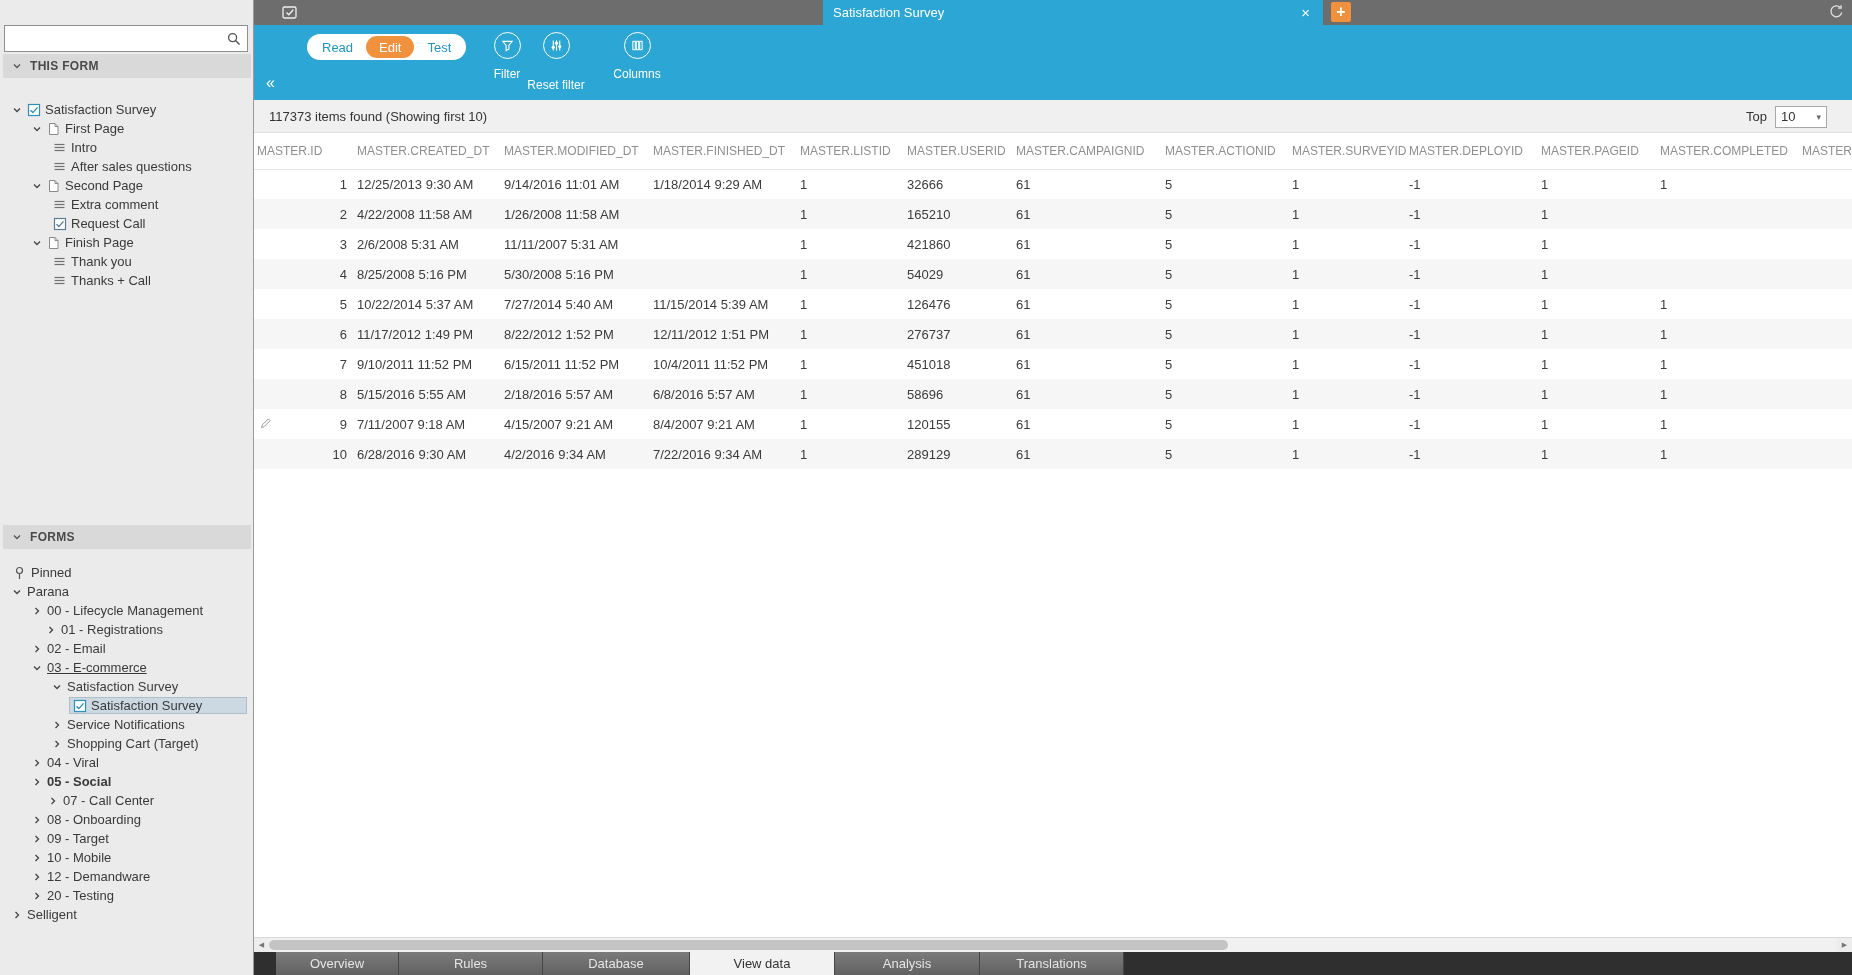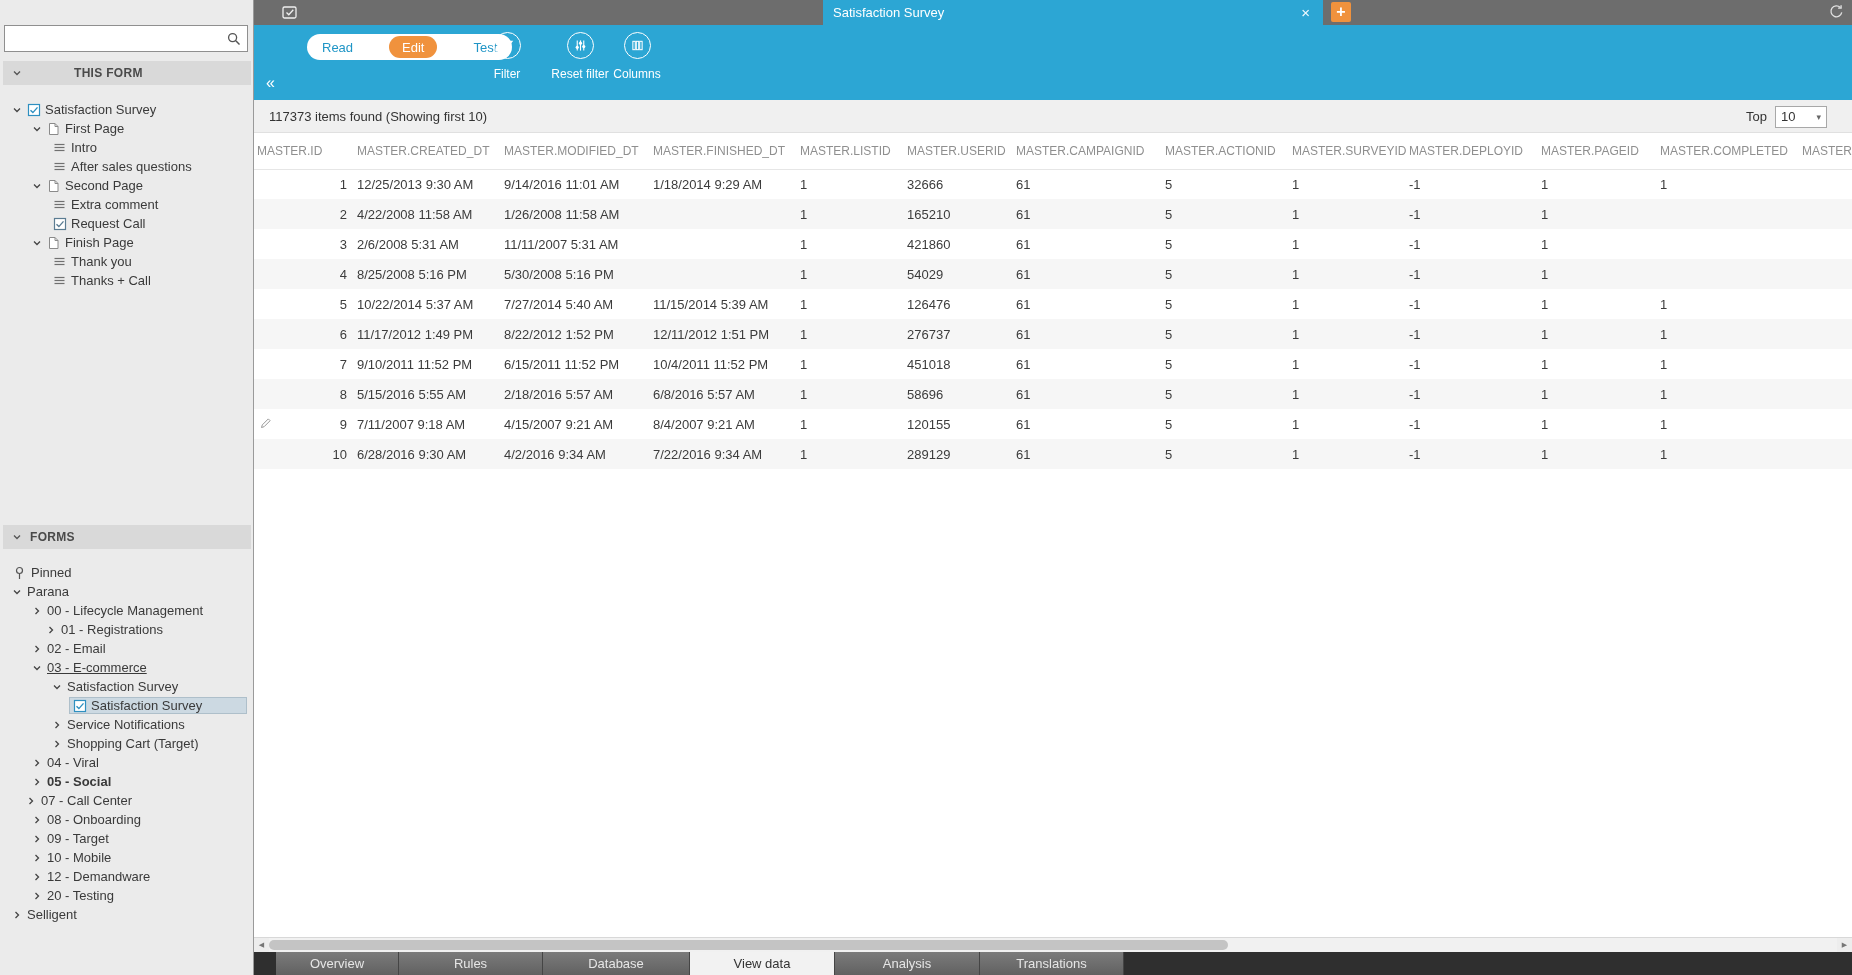--- a/index.html
+++ b/index.html
@@ -8,21 +8,21 @@
   body { font-family:"Liberation Sans", sans-serif; background:#fff; }
   .app { display:flex; width:1852px; height:975px; }
 
   
   .sidebar { position:relative; width:254px; height:975px; background:#ebebeb; border-right:1px solid #9a9a9a; flex:none; }
   .search-box { position:absolute; left:4px; top:25px; width:244px; height:27px; background:#fff; border:1px solid #8f8f8f; display:flex; align-items:center; }
   .search-input { flex:1; border:none; outline:none; height:23px; padding:0 5px; font-size:13px; background:transparent; font-family:inherit; }
   .search-icn { width:26px; display:flex; align-items:center; justify-content:center; cursor:pointer; }
   .section-header { position:absolute; left:3px; width:248px; height:24px; background:#d9d9d9; display:flex; align-items:center; font-size:12px; font-weight:bold; color:#4a4a4a; letter-spacing:.3px; cursor:pointer; }
   .section-header .chev { margin:0 6px 0 7px; }
-  .hdr-this-form { top:61px;gap:44px; } .hdr-forms { top:525px; }
+  .hdr-this-form { top:54px; } .hdr-forms { top:525px; }
   .tree { position:absolute; left:0; width:254px; }
   .tree-this-form { top:100px; } .tree-forms { top:563px; }
   .tree-row { height:19px; display:flex; align-items:center; font-size:13px; color:#3a3a3a; white-space:nowrap; cursor:default; }
   .chev { width:14px; height:12px; display:inline-flex; align-items:center; justify-content:center; flex:none; }
   .chev.down svg { transform:rotate(90deg); }
   .ticon { width:18px; display:inline-flex; align-items:center; flex:none; }
   .tcontent { display:flex; align-items:center; min-width:0; padding:0 3px; }
   .tree-row.sel .tcontent { background:#ccd9e2; outline:1px solid #aebfca; flex:1; margin-right:8px; }
 
   
@@ -30,27 +30,27 @@
 
   .titlebar { position:relative; height:25px; background:#6d6d6d; flex:none; }
   .form-win-icon { position:absolute; left:28px; top:5px; }
   .doc-tab { position:absolute; left:569px; top:0; width:500px; height:25px; background:#2ca6d4; color:#fff; display:flex; align-items:center; font-size:13px; padding:0 10px; cursor:pointer; }
   .doc-tab .close { margin-left:auto; font-size:15px; line-height:1; padding:0 3px; cursor:pointer; color:#f2fbff; }
   .plus-tab { position:absolute; left:1077px; top:2px; width:20px; height:20px; background:#f0923d; color:#fff; border-radius:2px; display:flex; align-items:center; justify-content:center; font-size:16px; font-weight:bold; cursor:pointer; }
   .refresh-btn { position:absolute; right:8px; top:4px; cursor:pointer; display:flex; }
 
   .toolbar { position:relative; height:75px; background:#2ca6d4; flex:none; }
   .collapse-btn { position:absolute; left:12px; top:50px; color:#fff; font-size:16px; cursor:pointer; line-height:1; }
-  .segmented { position:absolute; left:53px; top:9px; height:26px; background:#fff; border-radius:13px; display:flex; align-items:stretch; padding:2px;gap:23px; }
+  .segmented { position:absolute; left:53px; top:9px; height:26px; background:#fff; border-radius:13px; display:flex; align-items:stretch; padding:2px; }
   .seg { border:none; background:#fff; color:#1f95c6; font-size:13px; font-family:inherit; padding:0 13px; border-radius:11px; cursor:pointer; }
   .seg.active { background:#f0923d; color:#fff; }
   .tool-btn { position:absolute; top:7px; width:80px; display:flex; flex-direction:column; align-items:center; color:#fff; cursor:pointer; }
   .tool-btn .circle { width:27px; height:27px; border:1.5px solid #fff; border-radius:50%; display:flex; align-items:center; justify-content:center; }
   .tool-btn .tb-label { font-size:12px; margin-top:8px; white-space:nowrap; }
-  .tb-filter { left:213px; } .tb-reset { left:286px; } .tb-columns { left:343px; }
+  .tb-filter { left:213px; } .tb-reset { left:262px;gap:11px; } .tb-columns { left:343px; }
 
   .statusrow { position:relative; height:33px; background:#f0f0f0; border-bottom:1px solid #e0e0e0; display:flex; align-items:center; padding-left:15px; font-size:13px; color:#333; flex:none; }
   .top-control { position:absolute; right:25px; top:0; height:33px; display:flex; align-items:center; }
   .top-label { font-size:13px; color:#333; margin-right:8px; }
   .top-select { width:52px; height:22px; background:#fff; border:1px solid #a8a8a8; display:flex; align-items:center; justify-content:space-between; padding:0 5px; font-size:13px; color:#333; cursor:pointer; }
   .top-select .caret { font-size:9px; color:#666; }
 
   .grid-wrap { height:804px; overflow:hidden; background:#fff; flex:none; }
   table { border-collapse:collapse; table-layout:fixed; width:1665px; }
   th { height:36px; font-size:12px; font-weight:normal; color:#8f8f8f; text-align:left; padding:0 4px 0 3px; white-space:nowrap; overflow:hidden; border-bottom:1px solid #e6e6e6; cursor:pointer; }
@@ -364,21 +364,21 @@
         <div class="tree-row" style="padding-left: 30px; font-weight: bold;">
           <span class="chev">
             <svg width="8" height="8" viewBox="0 0 8 8">
               <path d="M2.5 1l3 3-3 3" fill="none" stroke="#444" stroke-width="1.3"></path>
             </svg>
           </span>
           <span class="tcontent">
             <span class="tlabel">05 - Social</span>
           </span>
         </div>
-        <div class="tree-row" style="padding-left: 24px; text-align: right;">
+        <div class="tree-row" style="padding-left: 46px; text-align: right;">
           <span class="chev">
             <svg width="8" height="8" viewBox="0 0 8 8">
               <path d="M2.5 1l3 3-3 3" fill="none" stroke="#444" stroke-width="1.3"></path>
             </svg>
           </span>
           <span class="tcontent">
             <span class="tlabel">07 - Call Center</span>
           </span>
         </div>
         <div class="tree-row" style="padding-left: 30px;">

